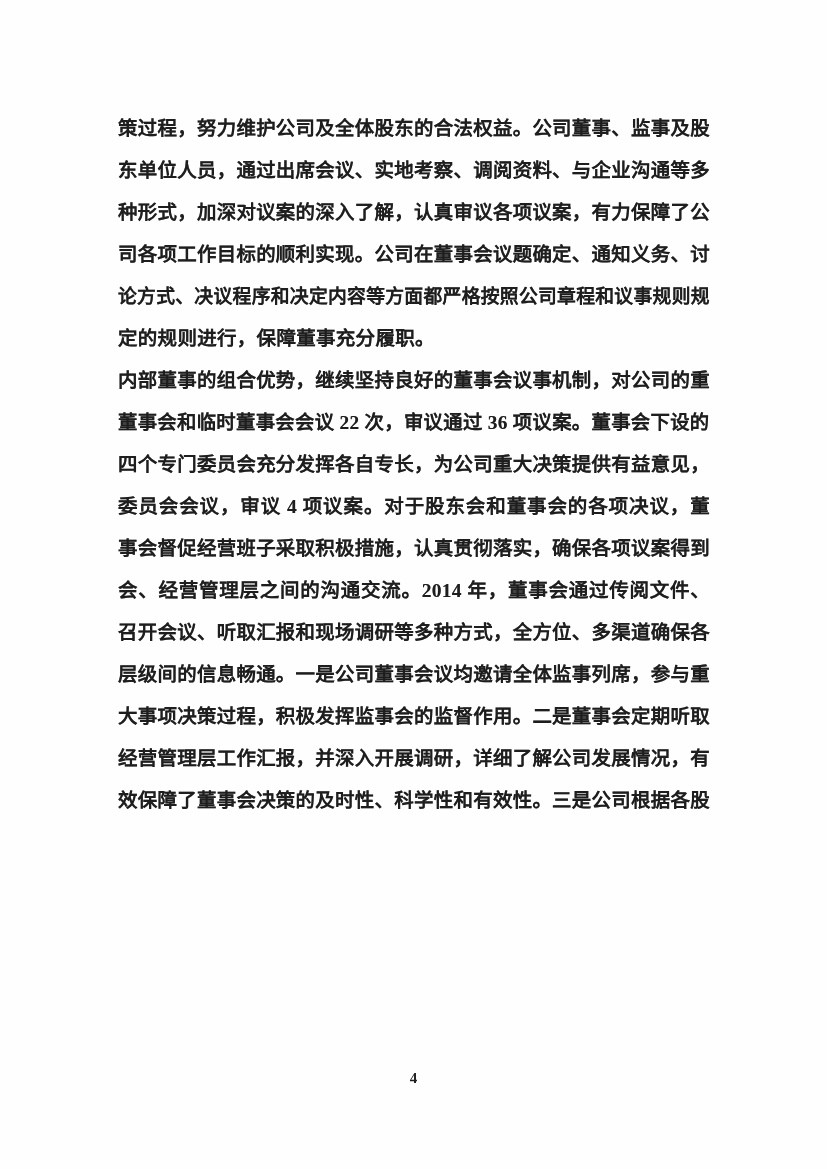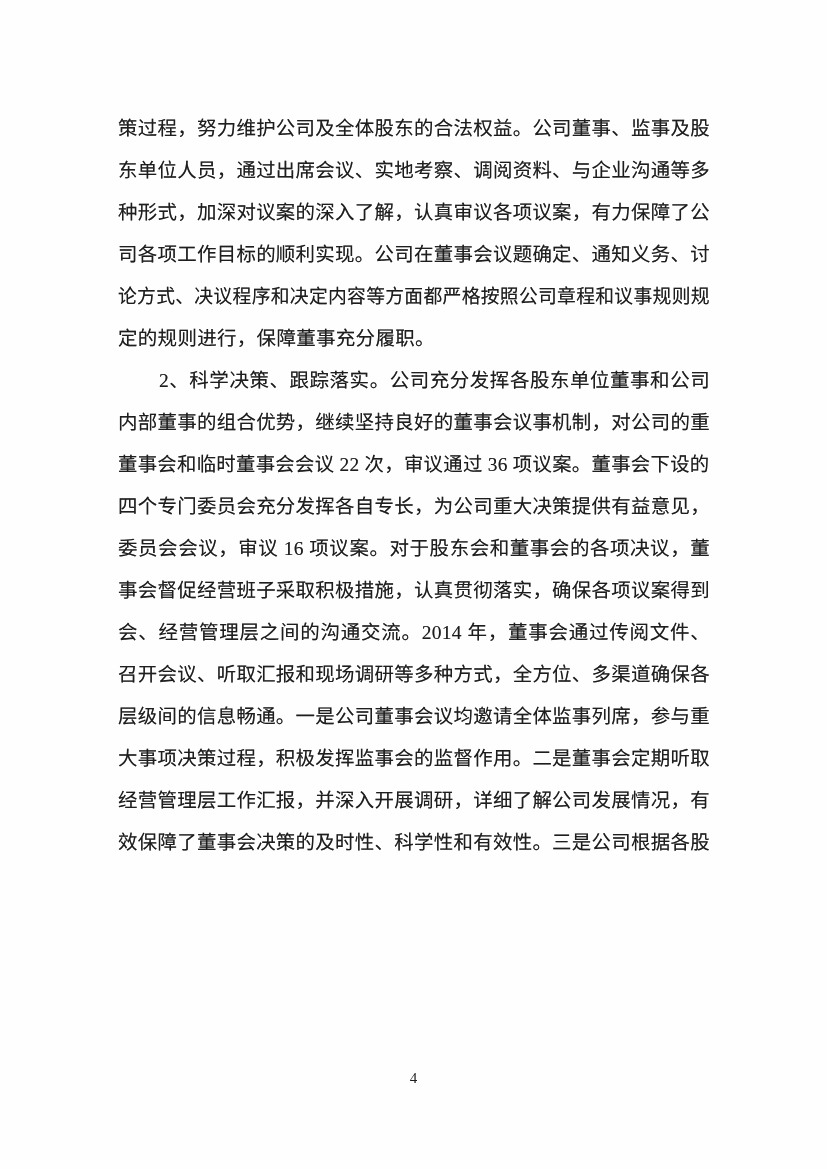--- a/index.html
+++ b/index.html
@@ -14,20 +14,21 @@
     position: relative;
     overflow: hidden;
   }
   .page {
     position: absolute;
     left: 0;
     top: 0;
     width: 827px;
     height: 1169px;
     background: #fefefe;
+    font-weight: bold;
   }
   .text-block {
     position: absolute;
     left: 118px;
     top: 108px;
     width: 592px;
   }
   .paragraph {
     margin: 0;
     padding: 0;
@@ -70,25 +71,24 @@
     <div class="paragraph">
       <div class="line" style="transform-origin: left center; transform: scaleX(0.9966);">策过程，努力维护公司及全体股东的合法权益。公司董事、监事及股</div>
       <div class="line" style="transform-origin: left center; transform: scaleX(0.9966);">东单位人员，通过出席会议、实地考察、调阅资料、与企业沟通等多</div>
       <div class="line" style="transform-origin: left center; transform: scaleX(0.9966);">种形式，加深对议案的深入了解，认真审议各项议案，有力保障了公</div>
       <div class="line" style="transform-origin: left center; transform: scaleX(0.9966);">司各项工作目标的顺利实现。公司在董事会议题确定、通知义务、讨</div>
       <div class="line" style="transform-origin: left center; transform: scaleX(0.9642);">论方式、决议程序和决定内容等方面都严格按照公司章程和议事规则规</div>
       <div class="line para-end">定的规则进行，保障董事充分履职。</div>
     </div>
 
     <div class="paragraph">
-      <div class="line indent">2、科学决策、跟踪落实。公司充分发挥各股东单位董事和公司</div>
       <div class="line" style="transform-origin: left center; transform: scaleX(0.9966);">内部董事的组合优势，继续坚持良好的董事会议事机制，对公司的重</div>
       <div class="line" style="transform-origin: left center; transform: scaleX(0.9933);">董事会和临时董事会会议 22 次，审议通过 36 项议案。董事会下设的</div>
       <div class="line" style="transform-origin: left center; transform: scaleX(0.9966);">四个专门委员会充分发挥各自专长，为公司重大决策提供有益意见，</div>
-      <div class="line">委员会会议，审议 16 项议案。对于股东会和董事会的各项决议，董</div>
+      <div class="line">委员会会议，审议 4 项议案。对于股东会和董事会的各项决议，董</div>
       <div class="line" style="transform-origin: left center; transform: scaleX(0.9966);">事会督促经营班子采取积极措施，认真贯彻落实，确保各项议案得到</div>
     </div>
 
     <div class="paragraph">
       <div class="line">会、经营管理层之间的沟通交流。2014 年，董事会通过传阅文件、</div>
       <div class="line" style="transform-origin: left center; transform: scaleX(0.9966);">召开会议、听取汇报和现场调研等多种方式，全方位、多渠道确保各</div>
       <div class="line" style="transform-origin: left center; transform: scaleX(0.9966);">层级间的信息畅通。一是公司董事会议均邀请全体监事列席，参与重</div>
       <div class="line" style="transform-origin: left center; transform: scaleX(0.9966);">大事项决策过程，积极发挥监事会的监督作用。二是董事会定期听取</div>
       <div class="line" style="transform-origin: left center; transform: scaleX(0.9966);">经营管理层工作汇报，并深入开展调研，详细了解公司发展情况，有</div>
       <div class="line para-end" style="transform-origin: left center; transform: scaleX(0.9966);">效保障了董事会决策的及时性、科学性和有效性。三是公司根据各股</div>

